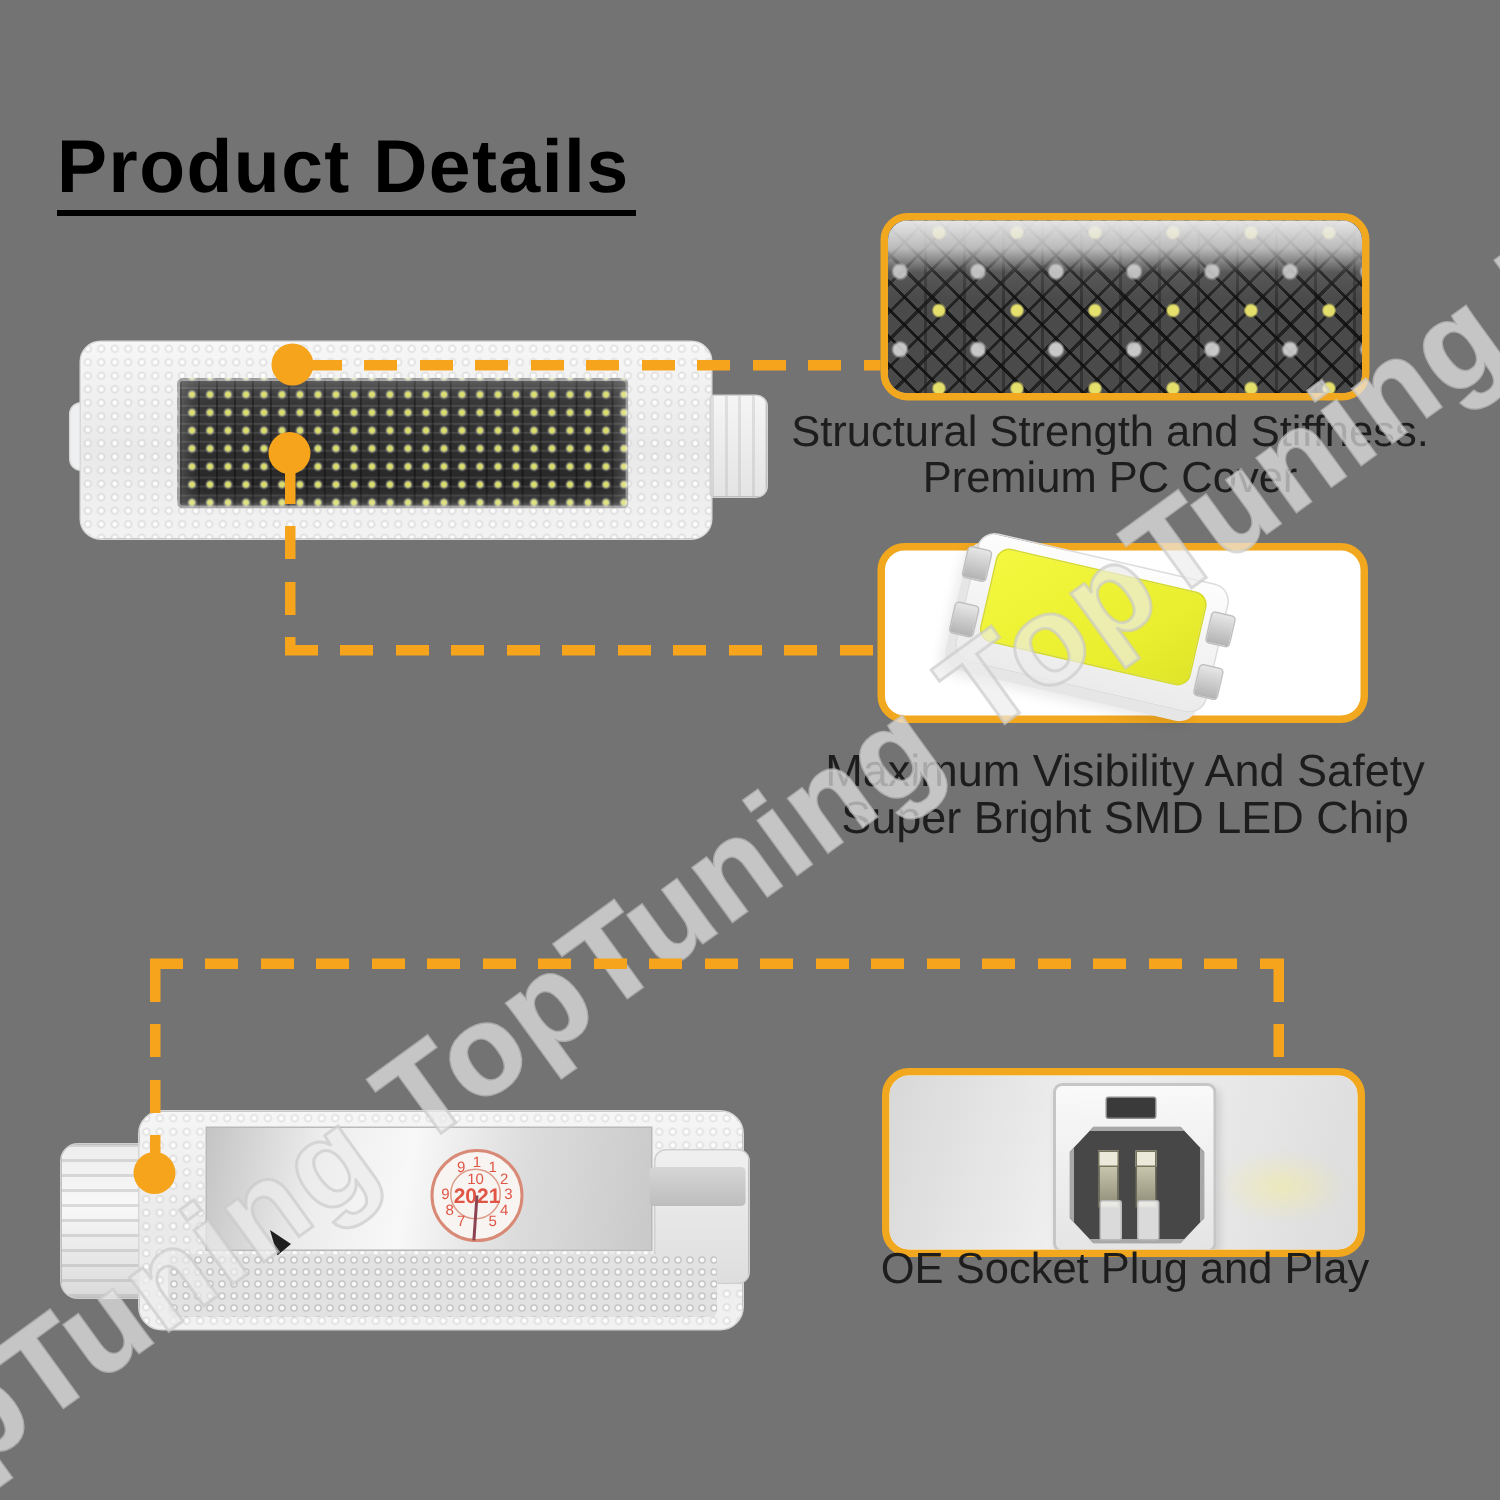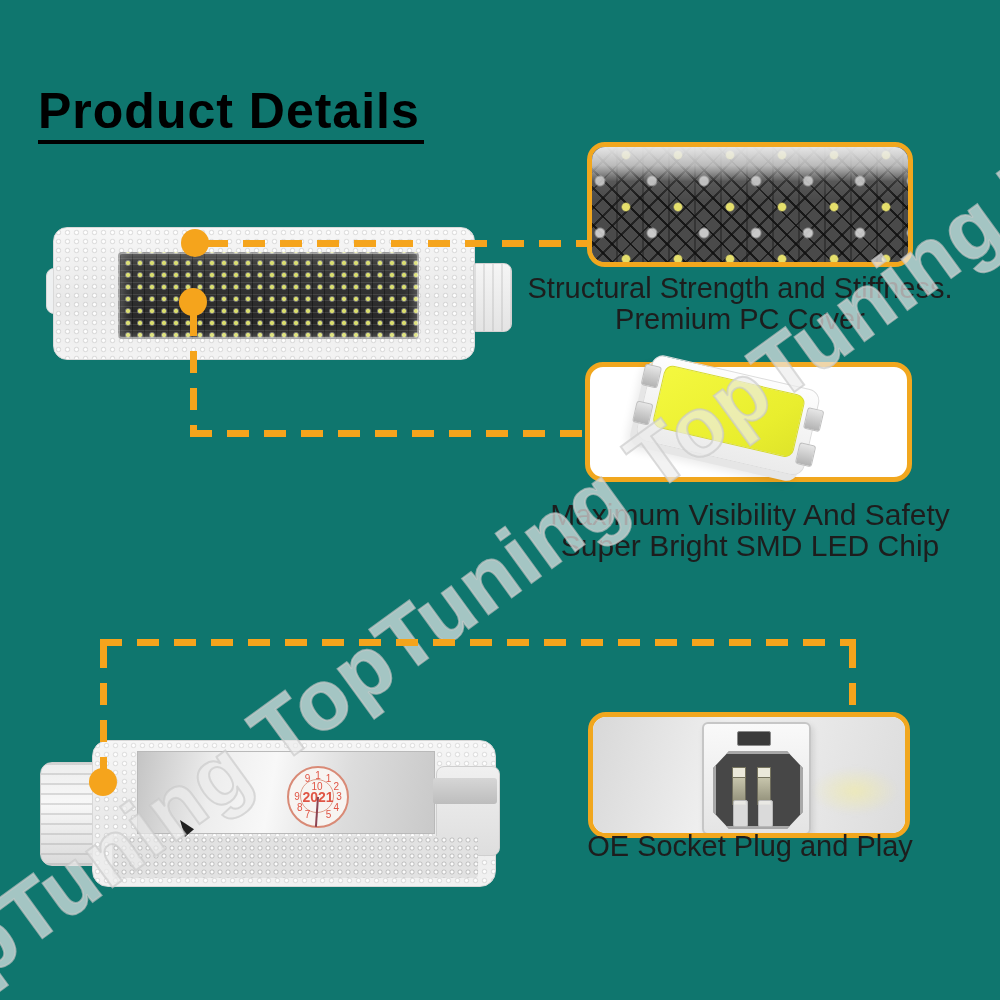--- a/index.html
+++ b/index.html
@@ -1,17 +1,17 @@
 <!DOCTYPE html>
 <html style="--orange: #F5A41C; --box-orange: #F1A71E; --stamp-red: #e05545;"><head>
 <meta charset="utf-8">
 <style>
   html,body{margin:0;padding:0;}
   #page{
-    position:relative;width:1000px;height:1000px;background:#0f766e;
+    position:relative;width:1000px;height:1000px;background:#737373;
     overflow:hidden;font-family:"Liberation Sans", sans-serif;
   }
   
   .title{
     position:absolute;left:38px;top:86px;margin:0;
     font-size:50px;font-weight:bold;color:#000;letter-spacing:1px;
     border-bottom:4px solid #000;padding:0 4px 4px 0;line-height:1.0;
     z-index:3;
   }
   

